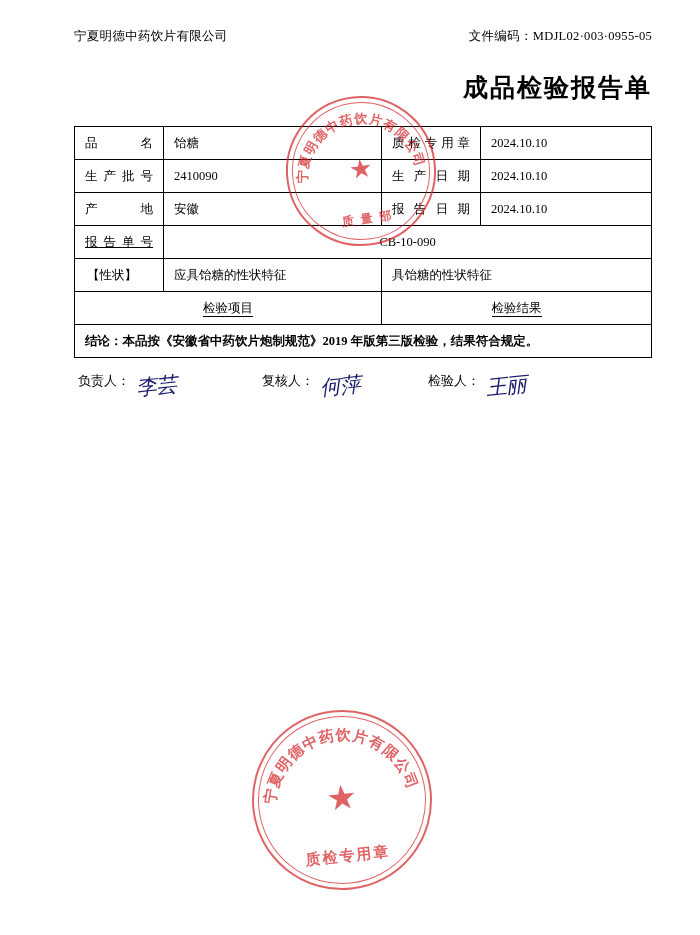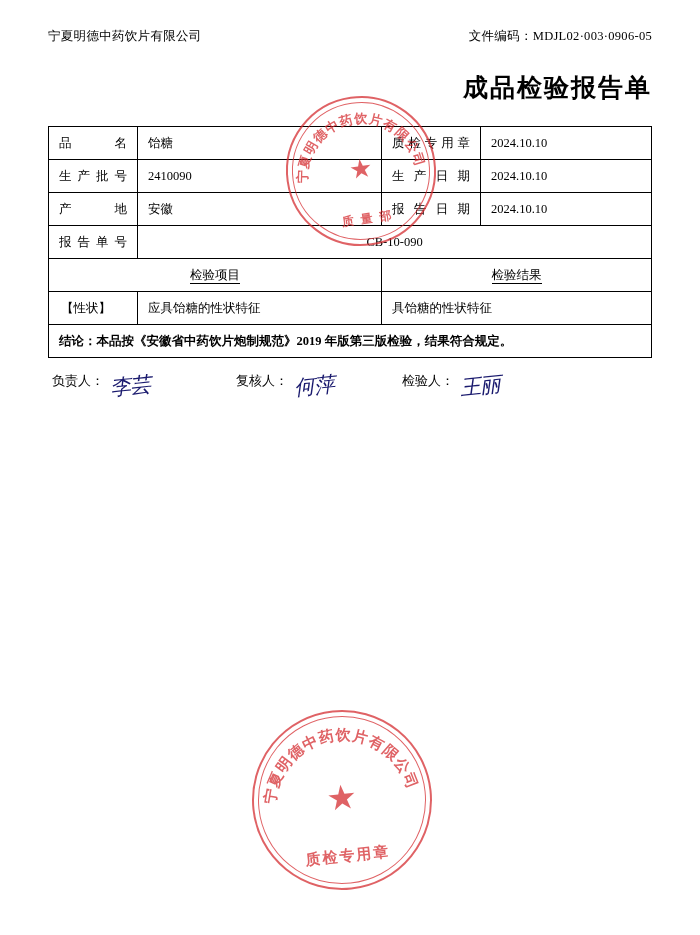--- a/index.html
+++ b/index.html
@@ -13,21 +13,21 @@
     font-family: "Liberation Serif", "DejaVu Serif", serif;
     color: #000000;
     position: relative;
     overflow: hidden;
   }
   .page {
     position: relative;
     width: 700px;
     height: 673px;
     box-sizing: border-box;
-    padding: 28px 48px 0 48px;
+    padding: 28px 48px 0 74px;
   }
   .header-row {
     display: flex;
     justify-content: space-between;
     align-items: baseline;
     font-size: 12.5px;
     letter-spacing: 0.3px;
   }
   .header-left { white-space: nowrap; }
   .header-right { white-space: nowrap; }
@@ -72,20 +72,21 @@
   }
   .val-date { width: 150px; }
 
   .report-no-label {
     width: 68px;
     white-space: nowrap;
     text-align: justify;
     text-align-last: justify;
     padding-left: 14px;
     padding-right: 14px;
+    text-decoration: underline;
   }
   .report-no-value {
     text-align: center;
   }
 
   .col-head {
     text-align: center;
     font-size: 12.5px;
     height: 26px;
   }
@@ -201,21 +202,21 @@
   .stamp-mid .bottom-text { font-size: 15px; bottom: 22px; }
 </style>
 </head>
 <body>
 
 <div class="page">
 
   <div class="header-row">
     <div class="header-left">宁夏明德中药饮片有限公司</div>
     <div class="header-right">
-      <span>文件编码：</span><span>MDJL02·003·0906-05</span>
+      <span>文件编码：</span><span>MDJL02·003·0955-05</span>
     </div>
   </div>
 
   <div class="doc-title">成品检验报告单</div>
 
   <table class="main">
     <tbody>
         <tr>
       <td class="lbl">品　　名</td>
       <td class="val-wide">饴糖</td>
@@ -232,27 +233,27 @@
       <td class="lbl">产　　地</td>
       <td class="val-wide">安徽</td>
       <td class="lbl2">报 告 日 期</td>
       <td class="val-date">2024.10.10</td>
     </tr>
     <tr>
       <td class="report-no-label">报告单号</td>
       <td class="report-no-value" colspan="3">CB-10-090</td>
     </tr>
     <tr>
-      <td class="col-head" colspan="2"><span class="u">检验项目</span></td>
-      <td class="col-head" colspan="2"><span class="u">检验结果</span></td>
-    </tr>
-    <tr>
       <td class="body-cell first">【性状】</td>
       <td class="body-cell">应具饴糖的性状特征</td>
       <td class="body-cell" colspan="2">具饴糖的性状特征</td>
+    </tr>
+    <tr>
+      <td class="col-head" colspan="2"><span class="u">检验项目</span></td>
+      <td class="col-head" colspan="2"><span class="u">检验结果</span></td>
     </tr>
     <tr>
       <td class="conclusion" colspan="4">结论：本品按《安徽省中药饮片炮制规范》2019 年版第三版检验，结果符合规定。</td>
     </tr>
   </tbody>
     </table>
 
   <div class="signrow">
     <div class="signblock">
       <span class="sl">负责人：</span>

